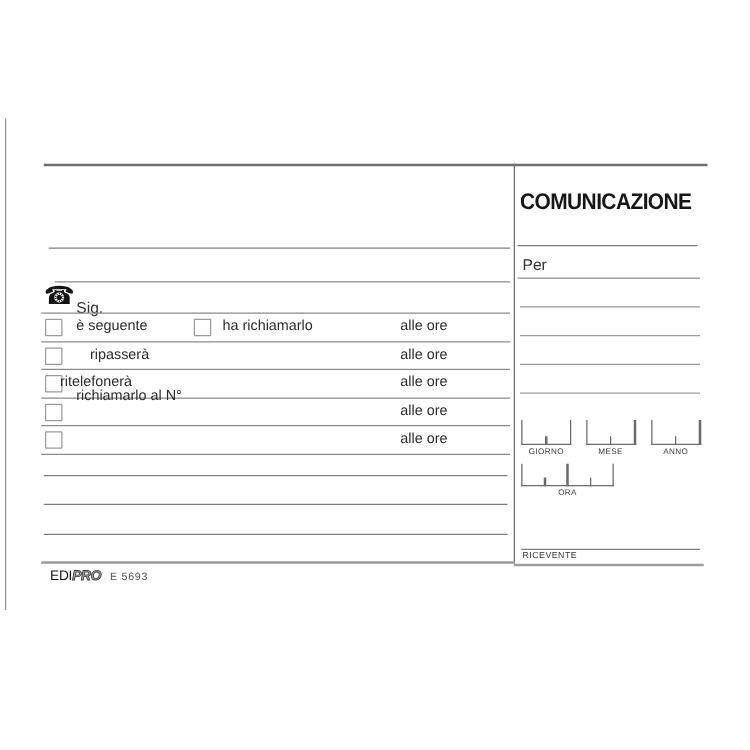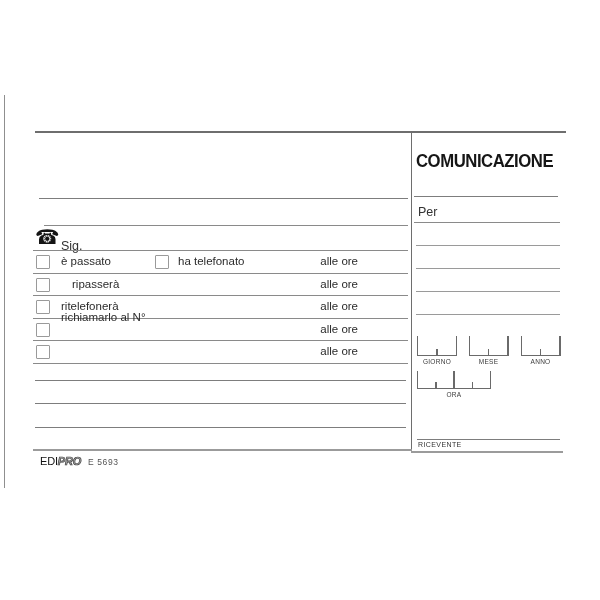--- a/index.html
+++ b/index.html
@@ -42,33 +42,33 @@
 
   <div class="hline" style="left:39px;top:197.5px;width:369px;background:#7d7d7d;"></div>
 
   <span class="fieldlbl" style="left:61px;top:207px;margin-top:32px;">Sig.</span>
   <div class="hline" style="left:44px;top:224.5px;width:364px;"></div>
 
   <span class="phone">☎</span>
   <div class="hline" style="left:33px;top:249.5px;width:375px;"></div>
 
   <div class="checkbox" style="left:36px;top:255px;"></div>
-  <span class="lbl" style="left:61px;top:255px;">è passato</span>
+  <span class="lbl" style="left:61px;top:255px;">è seguente</span>
   <div class="checkbox" style="left:155px;top:255px;"></div>
-  <span class="lbl" style="left:178px;top:255px;">ha telefonato</span>
+  <span class="lbl" style="left:178px;top:255px;">ha richiamarlo</span>
   <span class="alleore" style="left:300px;top:255px;">alle ore</span>
   <div class="hline" style="left:33px;top:272.5px;width:375px;"></div>
 
   <div class="checkbox" style="left:36px;top:277.5px;"></div>
   <span class="lbl" style="left:72px;top:277.5px;">ripasserà</span>
   <span class="alleore" style="left:300px;top:277.5px;">alle ore</span>
   <div class="hline" style="left:33px;top:295px;width:375px;"></div>
 
   <div class="checkbox" style="left:36px;top:300px;"></div>
-  <span class="lbl" style="left:61px;top:300px;">ritelefonerà</span>
+  <span class="lbl" style="left:48px;top:300px;">ritelefonerà</span>
   <span class="alleore" style="left:300px;top:300px;">alle ore</span>
   <div class="hline" style="left:33px;top:317.5px;width:375px;"></div>
 
   <div class="checkbox" style="left:36px;top:322.5px;"></div>
   <span class="lbl" style="left:61px;top:311px;">richiamarlo al N°</span>
   <span class="alleore" style="left:300px;top:322.5px;">alle ore</span>
   <div class="hline" style="left:33px;top:340px;width:375px;"></div>
 
   <div class="checkbox" style="left:36px;top:345px;"></div>
   <span class="alleore" style="left:300px;top:345px;">alle ore</span>

